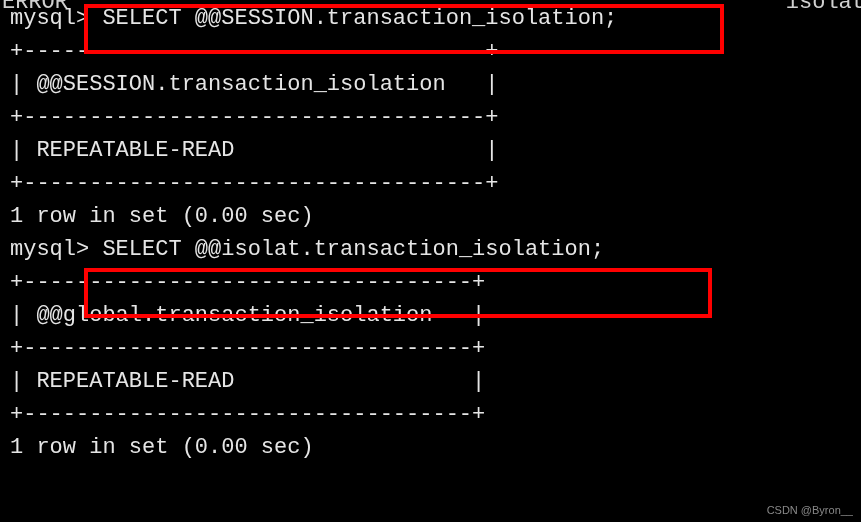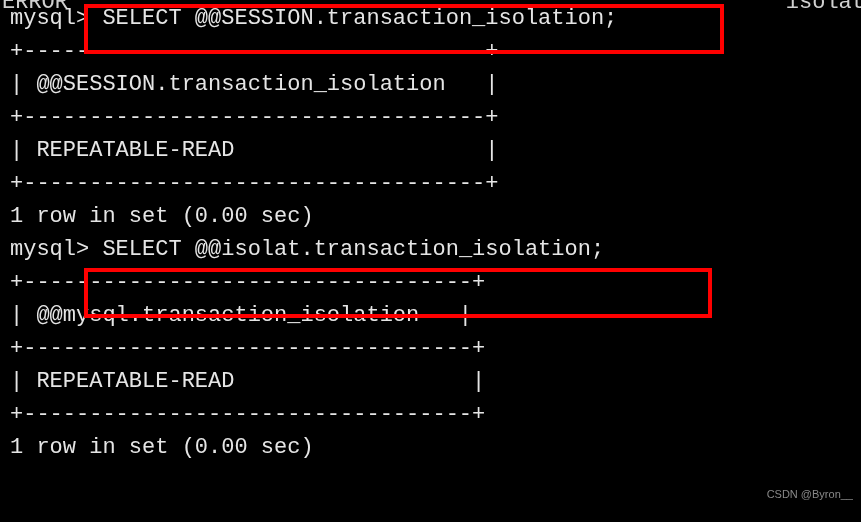--- a/index.html
+++ b/index.html
@@ -25,21 +25,21 @@
       padding-left: 10px;
     }
     .highlight-box {
       position: absolute;
       border: 4px solid #ff0000;
       background: transparent;
       pointer-events: none;
     }
     .watermark {
       position: absolute;
-      bottom: 20px;
+      bottom: 4px;
       right: 8px;
       font-size: 11px;
       color: #888;
       font-family: Arial, sans-serif;
     }
     .error-top {
       position: absolute;
       top: -14px;
       left: 2px;
       white-space: pre;
@@ -62,21 +62,21 @@
 <div class="line"><span>mysql&gt;</span><span> SELECT @@SESSION.transaction_isolation;</span></div>
 <div class="line">+-----------------------------------+</div>
 <div class="line">| @@SESSION.transaction_isolation   |</div>
 <div class="line">+-----------------------------------+</div>
 <div class="line">| REPEATABLE-READ                   |</div>
 <div class="line">+-----------------------------------+</div>
 <div class="line">1 row in set (0.00 sec)</div>
 <div class="line"></div>
 <div class="line"><span>mysql&gt;</span><span> SELECT @@isolat.transaction_isolation;</span></div>
 <div class="line">+----------------------------------+</div>
-<div class="line">| @@mysql.transaction_isolation   |</div>
+<div class="line">| @@global.transaction_isolation   |</div>
 <div class="line">+----------------------------------+</div>
 <div class="line">| REPEATABLE-READ                  |</div>
 <div class="line">+----------------------------------+</div>
 <div class="line">1 row in set (0.00 sec)</div>
 
 <div class="highlight-box" style="left:84px; top:4px; width:640px; height:50px;"></div>
 <div class="highlight-box" style="left:84px; top:268px; width:628px; height:50px;"></div>
 
 <div class="watermark">CSDN @Byron__</div>
 

